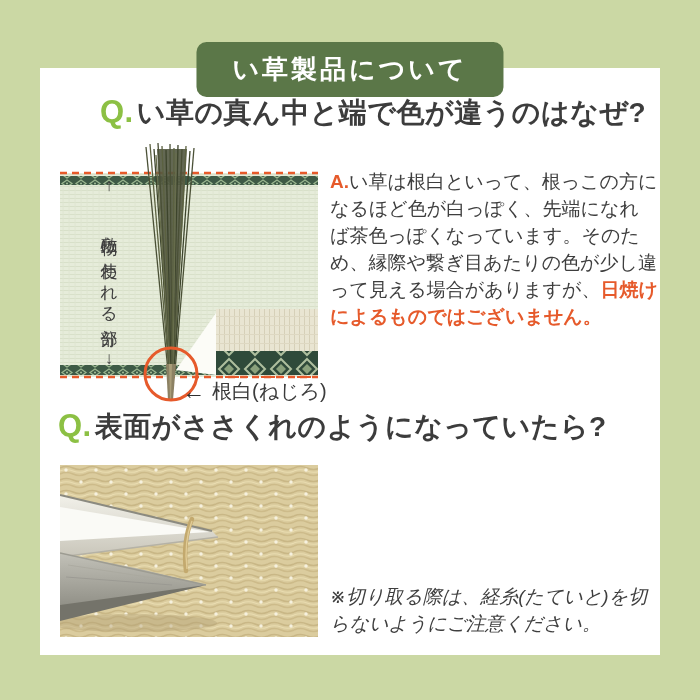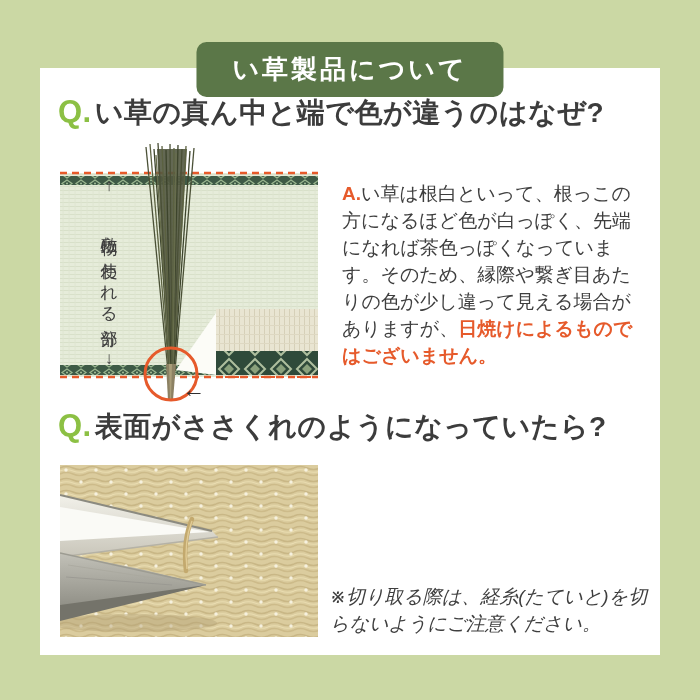--- a/index.html
+++ b/index.html
@@ -18,21 +18,21 @@
     position:absolute; top:42px; left:50%; transform:translateX(-50%);
     background:#5b7748; color:#ffffff;
     font-size:26px; font-weight:bold; letter-spacing:3px;
     padding:10px 36px; border-radius:10px; white-space:nowrap; z-index:5;
   }
   .q-heading {
     position:absolute; left:18px; white-space:nowrap;
     font-weight:bold; font-size:28px; letter-spacing:0.5px; color:#3c3c3c;
   }
   .q-mark { color:#8cc044; font-size:31px; font-weight:bold; margin-right:3px; }
-  .q1-heading { top:26px; }
+  .q1-heading { top:26px;margin-left:42px; }
   .q2-heading { top:340px; }
 
   .answer { position:absolute; left:290px; width:328px; font-size:19px; line-height:27px; color:#3e3e3e; }
   .answer-1 { top:100px; }
   .answer-2 { top:394px; }
   .note     { top:515px;font-style:italic; }
   .a-mark { color:#e65a2b; font-weight:bold; }
   .hl { color:#e65a2b; font-weight:bold; }
 
   .fig { position:absolute; left:20px; }
@@ -49,21 +49,21 @@
   .v-label .v-text {
     writing-mode:vertical-rl; text-orientation:upright;
     font-size:17px; letter-spacing:2px; font-weight:500; white-space:nowrap;
   }
   .root-label {
     position:absolute; left:122px; top:235px; z-index:4;
     display:flex; align-items:center; gap:7px;
     font-size:20px; color:#3c3c3c; white-space:nowrap;
   }
   .root-label .l-arrow { font-size:23px; line-height:1; color:#2f2f2f; }
-  p { margin:12px; }
+  p { margin:0; }
 </style>
 </head>
 <body>
 
 <div class="badge">
   <span>い草製品について</span>
 </div>
 
 <div class="panel">
 
@@ -136,20 +136,21 @@
     </svg>
 
     <div class="v-label">
       <span class="arrow">↑</span>
       <span class="v-text">敷物に使われる部分</span>
       <span class="arrow">↓</span>
     </div>
 
     <div class="root-label">
       <span class="l-arrow">←</span>
+      <span>根白(ねじろ)</span>
     </div>
   </div>
 
   <div class="answer answer-1">
     <p class="a-par"><span class="a-mark">A.</span><span>い草は根白といって、根っこの方になるほど色が白っぽく、先端になれば茶色っぽくなっています。そのため、縁際や繋ぎ目あたりの色が少し違って見える場合がありますが、</span><span class="hl">日焼けによるものではございません。</span></p>
   </div>
 
   <div class="q-heading q2-heading">
     <span class="q-mark">Q.</span><span>表面がささくれのようになっていたら?</span>
   </div>

